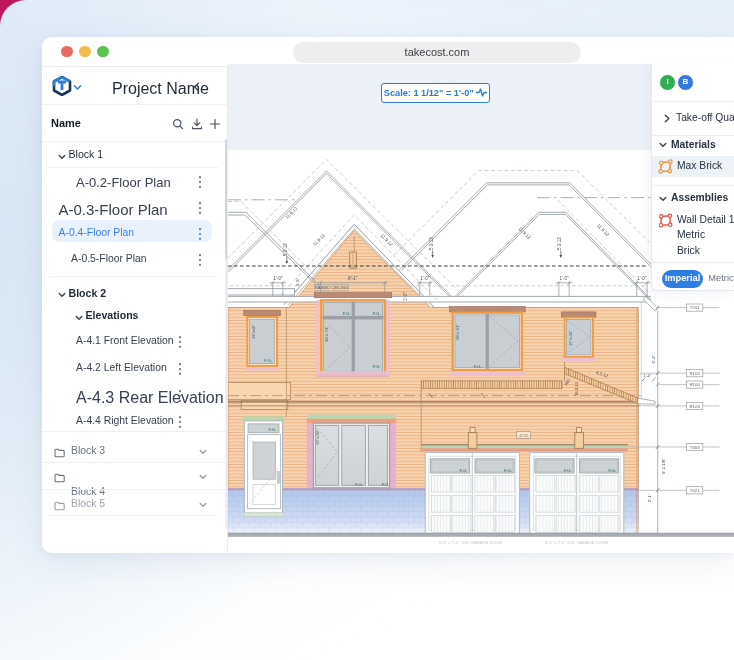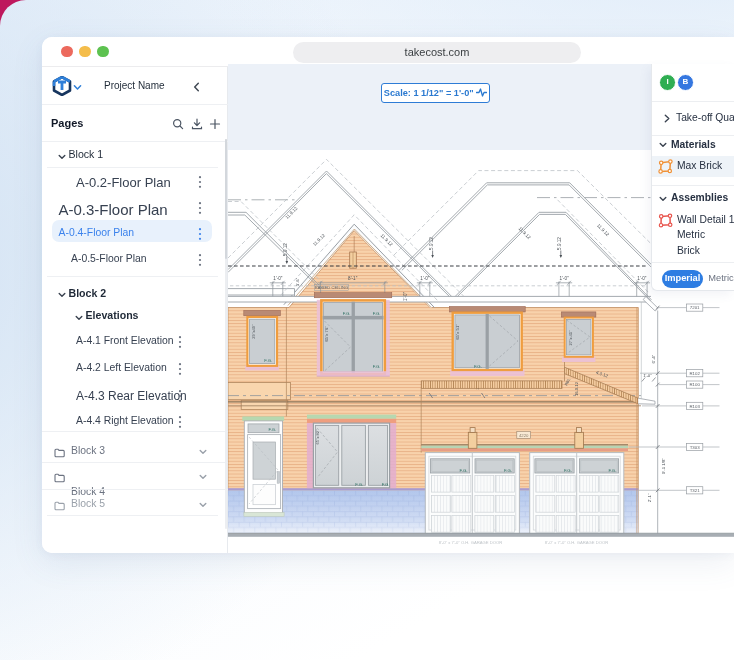--- a/index.html
+++ b/index.html
@@ -359,26 +359,26 @@
  </div>
  <div id="side">
         <svg style="position:absolute;left:10px;top:9px" width="20" height="20" viewBox="0 0 20 20">
           <path d="M10,1 L18,5.5 V14.5 L10,19 L2,14.5 V5.5 Z" fill="none" stroke="#17365f" stroke-width="2.6" stroke-linejoin="round"></path>
           <path d="M10,1 L18,5.5 M10,1 L2,5.5 M2,5.5 V10" fill="none" stroke="#2e7fd9" stroke-width="2.6" stroke-linejoin="round"></path>
           <path d="M6,6 H14 M10,6 V14" fill="none" stroke="#2e7fd9" stroke-width="2.8"></path>
         </svg>
 <svg style="position:absolute;left:31px;top:16.5px" width="9" height="7" viewBox="0 0 9 7">
           <path d="M1.4,1.7 L4.5,4.9 L7.6,1.7" fill="none" stroke="#2e7fd9" stroke-width="1.5" stroke-linecap="round" stroke-linejoin="round"></path>
         </svg>
-<div class="row" style="left:62px;top:12.5px;font-size:10px;color:#1f2a37">Project Name</div>
+<div class="row" style="left:70px;top:12.5px;font-size:16px;color:#1f2a37">Project Name</div>
 <svg style="position:absolute;left:151px;top:15px" width="7" height="10" viewBox="0 0 7 10">
           <path d="M5.3,1.3 L1.7,5 L5.3,8.7" fill="none" stroke="#424a55" stroke-width="1.5" stroke-linecap="round" stroke-linejoin="round"></path>
         </svg>
 <div class="sep" style="left:0;top:36.5px;width:186px"></div>
-<div class="row" style="left:9px;top:50px;font-size:11px;font-weight:bold;color:#111827">Pages</div>
+<div class="row" style="left:9px;top:50px;font-size:11px;font-weight:bold;color:#111827">Name</div>
 <svg style="position:absolute;left:130px;top:51px" width="12" height="12" viewBox="0 0 12 12">
           <circle cx="5.2" cy="5.2" r="3.6" fill="none" stroke="#4b5563" stroke-width="1.2"></circle>
           <line x1="8" y1="8" x2="10.6" y2="10.6" stroke="#4b5563" stroke-width="1.2" stroke-linecap="round"></line>
         </svg>
 <svg style="position:absolute;left:148.5px;top:51px" width="12" height="12" viewBox="0 0 12 12">
           <path d="M6,1.2 V7.2 M3.4,4.8 L6,7.5 L8.6,4.8" fill="none" stroke="#4b5563" stroke-width="1.2" stroke-linecap="round" stroke-linejoin="round"></path>
           <path d="M1.5,9.2 V10.6 H10.5 V9.2" fill="none" stroke="#4b5563" stroke-width="1.2" stroke-linecap="round"></path>
         </svg>
 <svg style="position:absolute;left:167px;top:51px" width="12" height="12" viewBox="0 0 12 12">
           <path d="M6,1.5 V10.5 M1.5,6 H10.5" fill="none" stroke="#4b5563" stroke-width="1.2" stroke-linecap="round"></path>
@@ -434,21 +434,21 @@
             <circle cx="2" cy="2.2" r="1.1" fill="#6b7280"></circle>
             <circle cx="2" cy="7" r="1.1" fill="#6b7280"></circle>
             <circle cx="2" cy="11.8" r="1.1" fill="#6b7280"></circle>
           </svg></div>
 <div class="row" style="left:34px;top:294.6px;font-size:10.4px;color:#374151">A-4.2 Left Elevation</div>
 <div style="position:absolute;left:135.5px;top:294.6px"><svg class="kb" width="4" height="14" viewBox="0 0 4 14">
             <circle cx="2" cy="2.2" r="1.1" fill="#6b7280"></circle>
             <circle cx="2" cy="7" r="1.1" fill="#6b7280"></circle>
             <circle cx="2" cy="11.8" r="1.1" fill="#6b7280"></circle>
           </svg></div>
-<div class="row" style="left:34px;top:321.7px;font-size:12px;color:#374151">A-4.3 Rear Elevation</div>
+<div class="row" style="left:34px;top:321.7px;font-size:16px;color:#374151">A-4.3 Rear Elevation</div>
 <div style="position:absolute;left:135.5px;top:321.7px"><svg class="kb" width="4" height="14" viewBox="0 0 4 14">
             <circle cx="2" cy="2.2" r="1.1" fill="#6b7280"></circle>
             <circle cx="2" cy="7" r="1.1" fill="#6b7280"></circle>
             <circle cx="2" cy="11.8" r="1.1" fill="#6b7280"></circle>
           </svg></div>
 <div class="row" style="left:34px;top:348.3px;font-size:10.4px;color:#374151">A-4.4 Right Elevation</div>
 <div style="position:absolute;left:135.5px;top:348.3px"><svg class="kb" width="4" height="14" viewBox="0 0 4 14">
             <circle cx="2" cy="2.2" r="1.1" fill="#6b7280"></circle>
             <circle cx="2" cy="7" r="1.1" fill="#6b7280"></circle>
             <circle cx="2" cy="11.8" r="1.1" fill="#6b7280"></circle>

